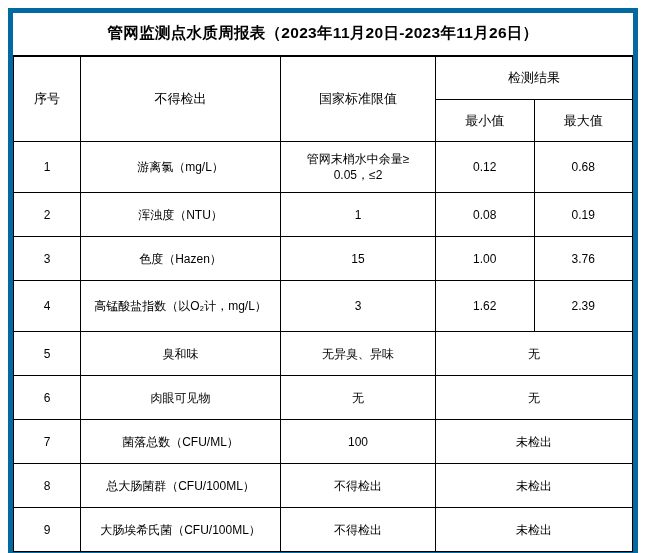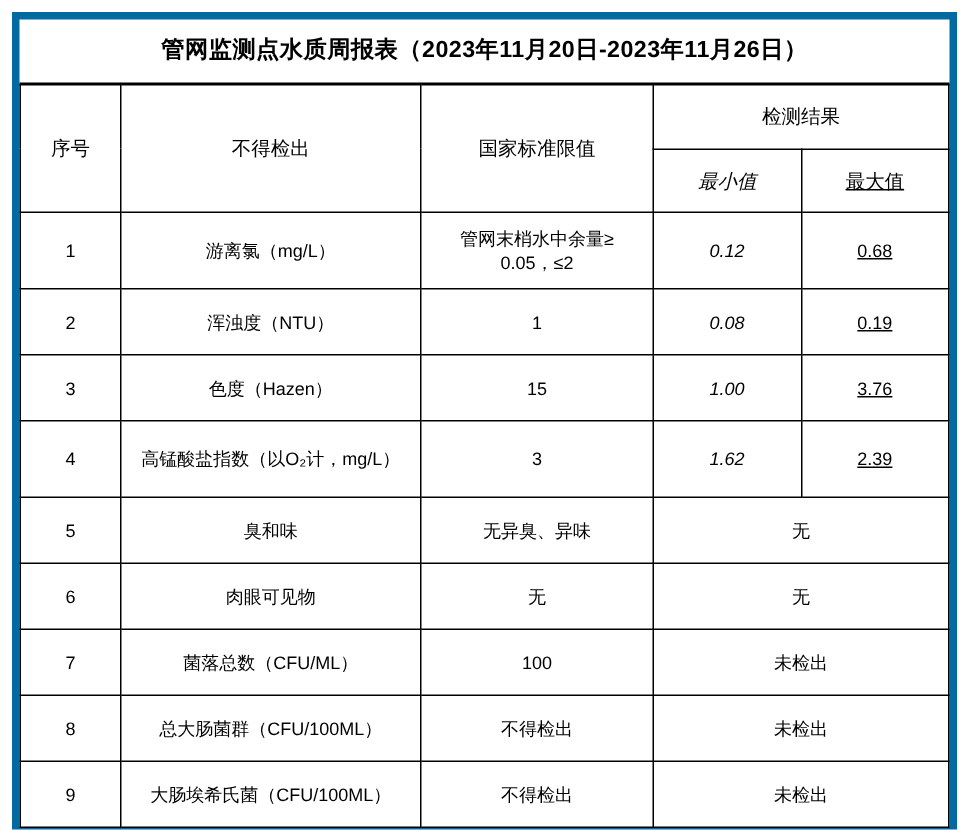--- a/index.html
+++ b/index.html
@@ -48,22 +48,22 @@
     padding: 6px 2px;
     line-height: 1.35;
   }
   table.grid tr.head td {
     font-size: 13px;
     padding: 12px 2px;
   }
   td.col-no   { width: 62px; }
   td.col-item { width: 195px; }
   td.col-std  { width: 150px; }
-  td.col-min  { width: 110px; font-style: italic; }
-  td.col-max  { width: 111px; text-decoration: underline; }
+  td.col-min  { width: 110px; }
+  td.col-max  { width: 111px; }
   .body-row td {
     height: 31px;
   }
   .tall td { height: 38px; }
   .two-line {
     line-height: 1.3;
   }
   .notes {
     border: 1px solid #000;
     border-top: none;

